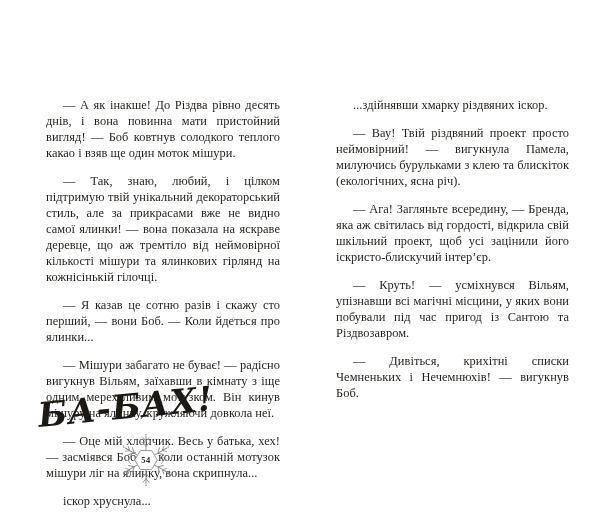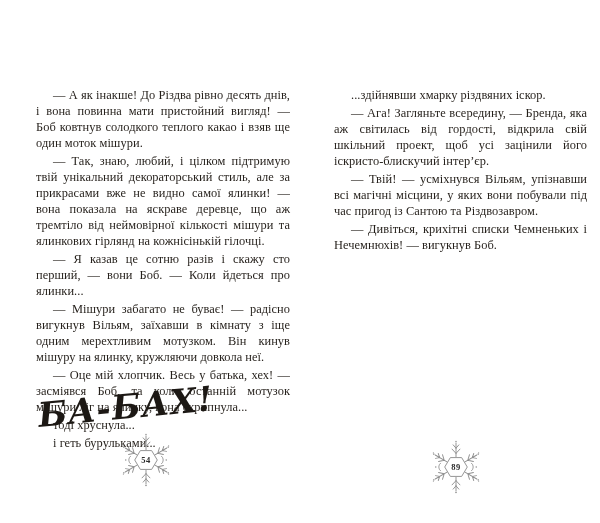--- a/index.html
+++ b/index.html
@@ -9,29 +9,29 @@
     position: relative;
     overflow: hidden;
     font-family: "Liberation Serif", serif;
   }
   .page {
     position: absolute;
     top: 85px;
     height: 430px;
   }
   .page.left  { left: 34px;  width: 258px; }
-  .page.right { left: 332px; width: 257px; }
+  .page.right { left: 324px; width: 257px; }
   .text-block {
     font-size: 12.4px;
     line-height: 16px;
     text-align: justify;
     color: #241f1a;
     letter-spacing: 0.05px;
   }
-  p.para { margin: 2px; padding: 0; }
+  p.para { margin: 12px; padding: 0; }
   p.para.indent { text-indent: 17px; }
   .em { font-style: italic; }
   .shout {
     position: absolute;
     left: 4px;
     top: 310px;
     font-family: "DejaVu Serif", "Liberation Serif", serif;
     font-weight: bold;
     font-style: italic;
     font-size: 34px;
@@ -91,41 +91,36 @@
   </svg>
 </div>
 
 <div class="page left">
   <div class="text-block">
       <p class="para indent"><span>— А як інакше! До Різдва рівно десять днів, і вона повинна мати пристойний вигляд! — Боб ковтнув солодкого теплого какао і взяв ще один моток мішури.</span></p>
       <p class="para indent"><span>— Так, знаю, любий, і цілком підтримую твій унікальний декораторський стиль, але за прикрасами вже не видно самої ялинки! — вона показала на яскраве деревце, що аж тремтіло від неймовірної кількості мішури та ялинкових гірлянд на кожнісінькій гілочці.</span></p>
       <p class="para indent"><span>— Я казав це сотню разів і скажу сто перший, — вони Боб. — Коли йдеться про ялинки...</span></p>
       <p class="para indent"><span>— Мішури забагато не буває! — радісно вигукнув Вільям, заїхавши в кімнату з іще одним мерехтливим мотузком. Він кинув мішуру на ялинку, кружляючи довкола неї.</span></p>
       <p class="para indent"><span>— Оце мій хлопчик. Весь у батька, хех! — засміявся Боб, та коли останній мотузок мішури ліг на ялинку, вона скрипнула...</span></p>
-      <p class="para indent"><span>тоді хруснула...</span></p>
+      <p class="para indent"><span>іскор хруснула...</span></p>
       <p class="para indent"><span>і геть бурульками...</span></p>
     </div>
 
   <div class="shout">БА-БАХ!</div>
 
   <div class="ornament">
     <svg viewBox="-34 -30 68 60">
       <use href="#snowflake-shape"></use>
     </svg>
     <span class="page-num">54</span>
   </div>
 </div>
 
 <div class="page right">
   <div class="text-block">
       <p class="para indent"><span>...здійнявши хмарку різдвяних іскор.</span></p>
+      <p class="para indent"><span>— Вау! Твій різдвяний проект просто неймовірний! — вигукнула Памела, милуючись бурульками з клею та блискіток (екологічних, ясна річ).</span></p>
       <p class="para indent"><span>— Ага! Загляньте всередину, — Бренда, яка аж світилась від гордості, відкрила свій шкільний проект, щоб усі зацінили його іскристо-блискучий інтер’єр.</span></p>
-      <p class="para indent"><span>— Твій! — усміхнувся Вільям, упізнавши всі магічні місцини, у яких вони побували під час пригод із Сантою та Різдвозавром.</span></p>
+      <p class="para indent"><span>— Круть! — усміхнувся Вільям, упізнавши всі магічні місцини, у яких вони побували під час пригод із Сантою та Різдвозавром.</span></p>
       <p class="para indent"><span>— Дивіться, крихітні списки Чемненьких і Нечемнюхів! — вигукнув Боб.</span></p>
     </div>
 
-  <div class="ornament">
-    <svg viewBox="-34 -30 68 60">
-      <use href="#snowflake-shape"></use>
-    </svg>
-    <span class="page-num">89</span>
-  </div>
 </div>
 
 </body></html>

